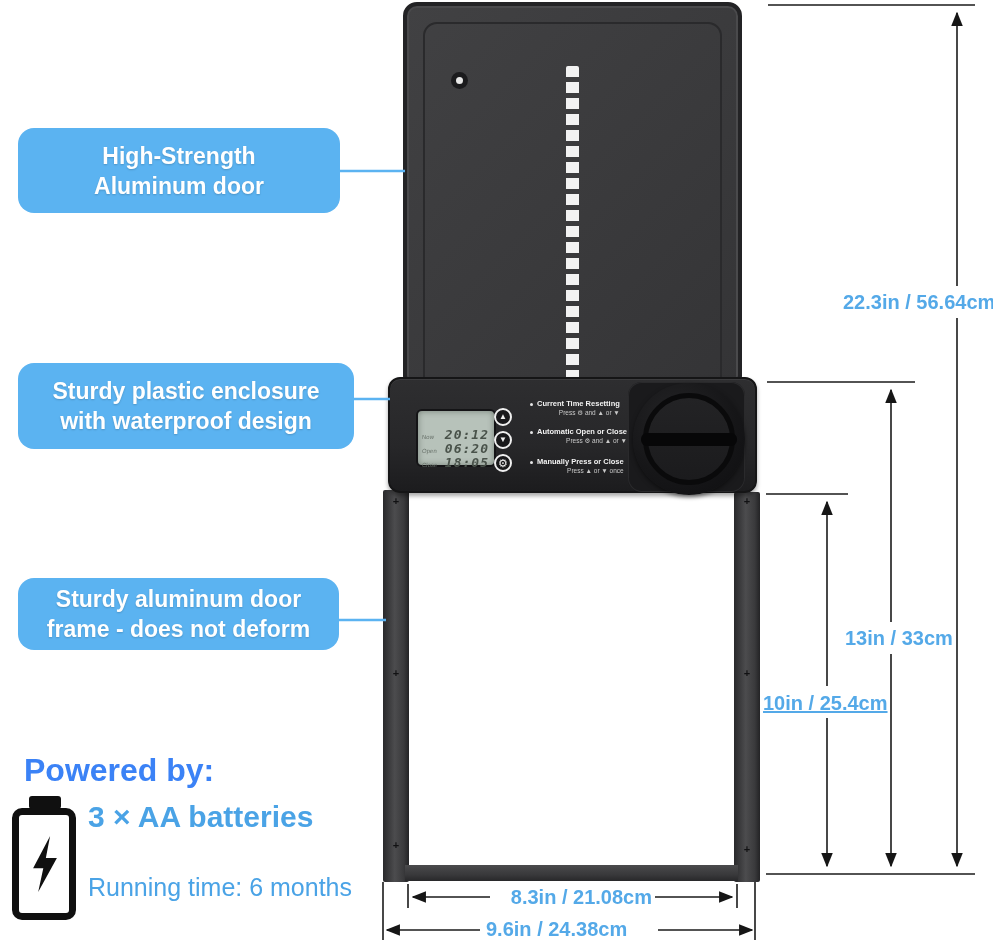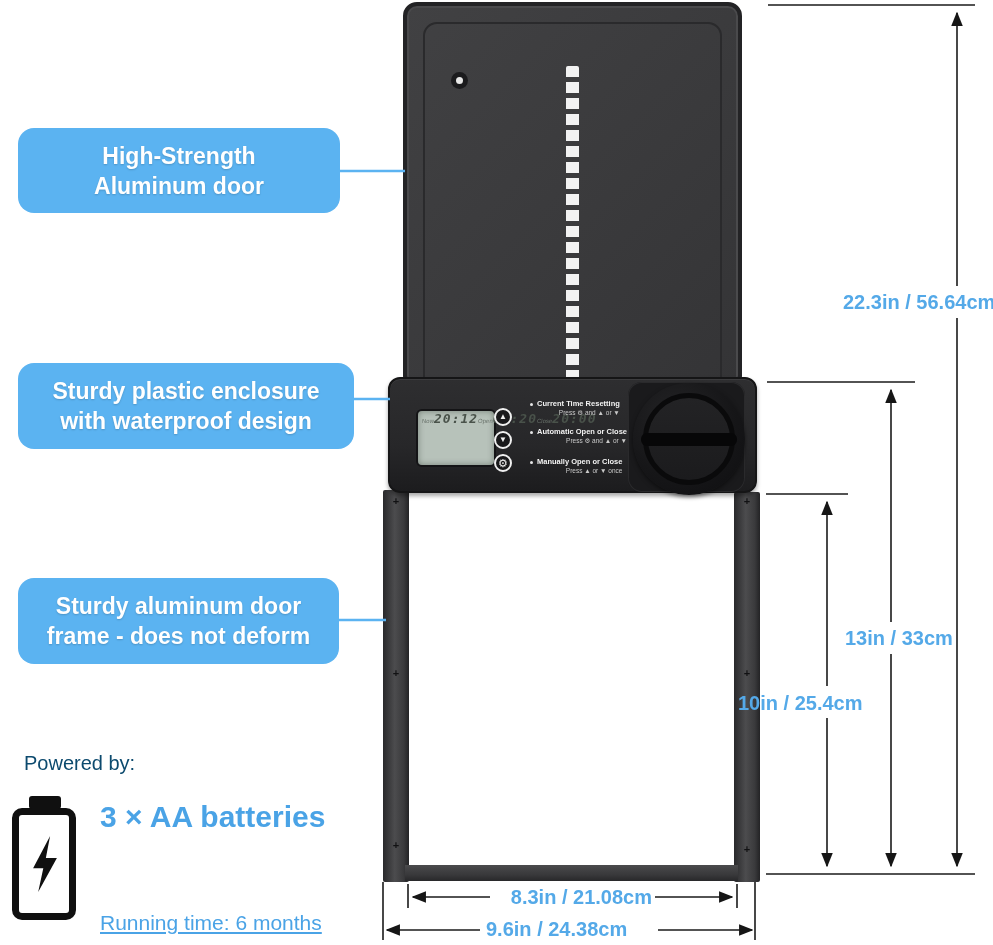--- a/index.html
+++ b/index.html
@@ -20,21 +20,21 @@
         background:#1b1b1d;display:flex;align-items:center;justify-content:center;}
   .door-screw span{width:7px;height:7px;border-radius:50%;background:#e8e8e8;display:block;}
 
   
   .enclosure{position:absolute;left:388px;top:377px;width:369px;height:116px;
         background:linear-gradient(180deg,#2e2e30 0%,#272729 60%,#1c1c1e 100%);
         border:2px solid #151516;border-radius:12px;box-sizing:border-box;z-index:3;
         box-shadow:0 3px 4px rgba(0,0,0,.35), inset 0 1px 0 #3c3c3e;}
   .lcd{position:absolute;left:26px;top:30px;width:80px;height:58px;background:#b7c2ba;
         border:2px solid #141416;border-radius:6px;box-sizing:border-box;
-        padding:1px 5px 2px 4px;display:flex;flex-direction:row;justify-content:space-between;
+        padding:17px 5px 2px 4px;display:flex;flex-direction:column;justify-content:space-between;
         box-shadow:inset 0 0 6px rgba(40,50,40,.45);}
   .lcd-row{display:flex;align-items:baseline;justify-content:space-between;}
   .lcd-label{font-size:6px;color:#68716a;transform:skewX(-6deg);}
   .lcd-value{font-family:"DejaVu Sans Mono",monospace;font-style:italic;font-weight:bold;
         font-size:13px;line-height:14px;color:#49524a;letter-spacing:1px;}
   .btn-col{position:absolute;left:104px;top:29px;display:flex;flex-direction:column;gap:5px;}
   .panel-btn{width:18px;height:18px;border-radius:50%;border:2px solid #f0f0f0;background:#19191b;
         box-sizing:border-box;display:flex;align-items:center;justify-content:center;
         color:#f0f0f0;font-size:8px;line-height:1;}
   .panel-btn.gear{font-size:11px;}
@@ -63,38 +63,38 @@
   .bottom-bar{position:absolute;left:405px;top:865px;width:333px;height:16px;
         background:linear-gradient(180deg,#4a4a4c 0%,#39393b 60%,#28282a 100%);z-index:1;}
 
   
   .callout{position:absolute;background:#5bb3f1;border-radius:16px;color:#ffffff;
         font-weight:bold;font-size:23px;line-height:30px;text-align:center;
         display:flex;align-items:center;justify-content:center;white-space:pre-line;
         text-shadow:0 1px 2px rgba(0,0,0,.18);z-index:5;}
   .callout-1{left:18px;top:128px;width:322px;height:85px;}
   .callout-2{left:18px;top:363px;width:336px;height:86px;}
-  .callout-3{left:18px;top:578px;width:321px;height:86px;}
-
-  
-  .pw-heading{position:absolute;left:24px;top:752px;font-size:20px;font-weight:normal;color:#0c4a6e;z-index:5;}
+  .callout-3{left:18px;top:578px;width:321px;height:72px;}
+
+  
+  .pw-heading{position:absolute;left:24px;top:752px;font-size:32px;font-weight:bold;color:#3b82f6;z-index:5;}
   .battery{position:absolute;left:12px;top:808px;width:64px;height:112px;border:7px solid #101010;
         border-radius:10px;box-sizing:border-box;background:#ffffff;z-index:5;}
   .battery-cap{position:absolute;left:10px;top:-19px;width:32px;height:13px;background:#101010;border-radius:3px;}
   .battery svg{position:absolute;left:9px;top:4px;}
-  .pw-line{position:absolute;left:88px;color:#4aa3e6;z-index:5;white-space:nowrap;margin-left:12px;}
+  .pw-line{position:absolute;left:88px;color:#4aa3e6;z-index:5;white-space:nowrap;}
   .pw-line-0{top:800px;font-size:30px;font-weight:bold;}
   .pw-line-1{top:853px;font-size:25px;}
-  .pw-line-2{top:911px;font-size:21px;text-decoration:underline;}
+  .pw-line-2{top:873px;font-size:25px;}
 
   
   .dim-label{position:absolute;color:#54a9e8;font-weight:bold;font-size:20px;white-space:nowrap;z-index:5;}
   .dim-h22{left:843px;top:291px;}
   .dim-h13{left:845px;top:627px;text-align:right;}
-  .dim-h10{left:738px;top:692px;}
+  .dim-h10{left:763px;top:692px;text-decoration:underline;}
   .dim-w83{left:494px;top:886px;width:158px;text-align:right;}
   .dim-w96{left:486px;top:918px;width:166px;}
 
   .dims-svg{position:absolute;left:0;top:0;z-index:4;pointer-events:none;}
 </style>
 </head>
 <body>
 
 <div id="canvas">
 
@@ -123,21 +123,21 @@
       <div class="lcd-row">
         <span class="lcd-label">Now</span>
         <span class="lcd-value">20:12</span>
       </div>
       <div class="lcd-row">
         <span class="lcd-label">Open</span>
         <span class="lcd-value">06:20</span>
       </div>
       <div class="lcd-row">
         <span class="lcd-label">Close</span>
-        <span class="lcd-value">20:00</span>
+        <span class="lcd-value">18:05</span>
       </div>
     </div>
 
     <div class="btn-col">
       <div class="panel-btn">▲</div>
       <div class="panel-btn">▼</div>
       <div class="panel-btn gear">⚙</div>
     </div>
 
     <div class="instr">
@@ -151,21 +151,21 @@
       <div class="instr-block" style="top:33px">
         <span class="instr-bullet"></span>
         <span>
           <span class="instr-title" style="display:block">Automatic Open or Close</span>
           <span class="instr-press" style="display:block">Press ⚙ and ▲ or ▼</span>
         </span>
       </div>
       <div class="instr-block" style="top:63px">
         <span class="instr-bullet"></span>
         <span>
-          <span class="instr-title" style="display:block">Manually Open or Close</span>
+          <span class="instr-title" style="display:block">Manually Press or Close</span>
           <span class="instr-press" style="display:block">Press ▲ or ▼ once</span>
         </span>
       </div>
     </div>
 
     <div class="knob-plate"></div>
     <div class="knob">
       <div class="knob-inner"></div>
       <div class="knob-slot"></div>
     </div>

